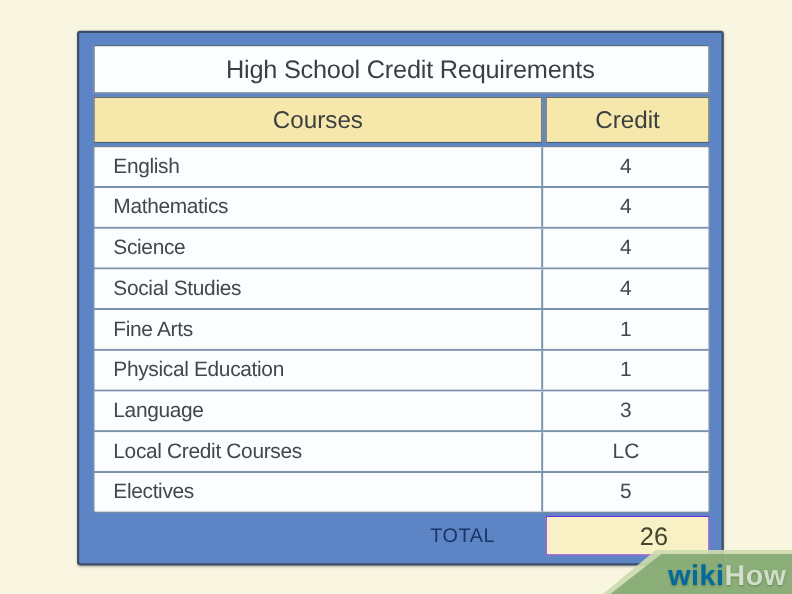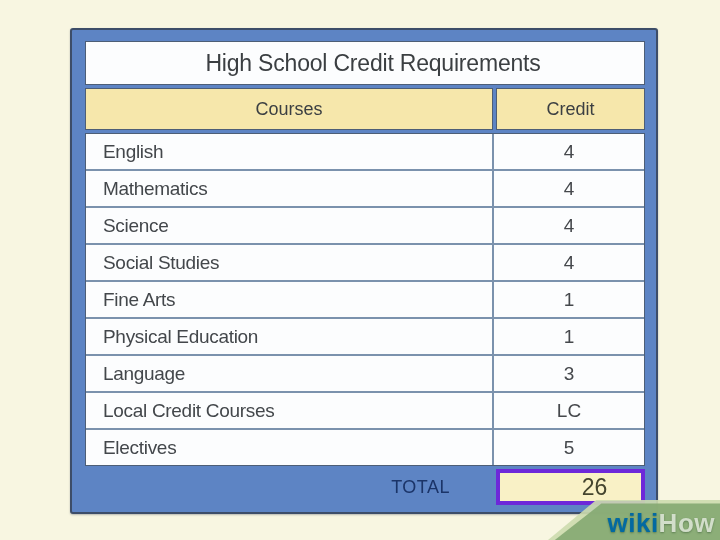--- a/index.html
+++ b/index.html
@@ -54,21 +54,21 @@
     background: transparent;
     margin-bottom: 3px;
   }
   .header-cell {
     box-sizing: border-box;
     border: 1px solid #4d5e76;
     background: var(--header-yellow, #f6e7ab);
     display: flex;
     align-items: center;
     justify-content: center;
-    font-size: 18px;
+    font-size: 22px;
     color: #3b3f42;
   }
   .header-cell.courses { width: 408px; margin-right: 3px; }
   .header-cell.credit  { flex: 1; }
   .rows-wrap {
     border: 1px solid #4d5e76;
     background: #fbfdfe;
     margin-bottom: 3px;
   }
   .data-row {
@@ -111,21 +111,21 @@
     align-items: center;
     justify-content: flex-end;
     padding-right: 43px;
     font-size: 18px;
     letter-spacing: 0.5px;
     color: var(--total-navy, #1b3468);
   }
   .total-value {
     flex: 1;
     box-sizing: border-box;
-    border: 4px solid #6d28d9;
+    border: 1px solid #6d28d9;
     background: var(--total-yellow, #f9f1c6);
     display: flex;
     align-items: center;
     justify-content: center;
     font-size: 23px;
     color: #45452f;
     padding-left: 48px;
   }
   
   .watermark {

